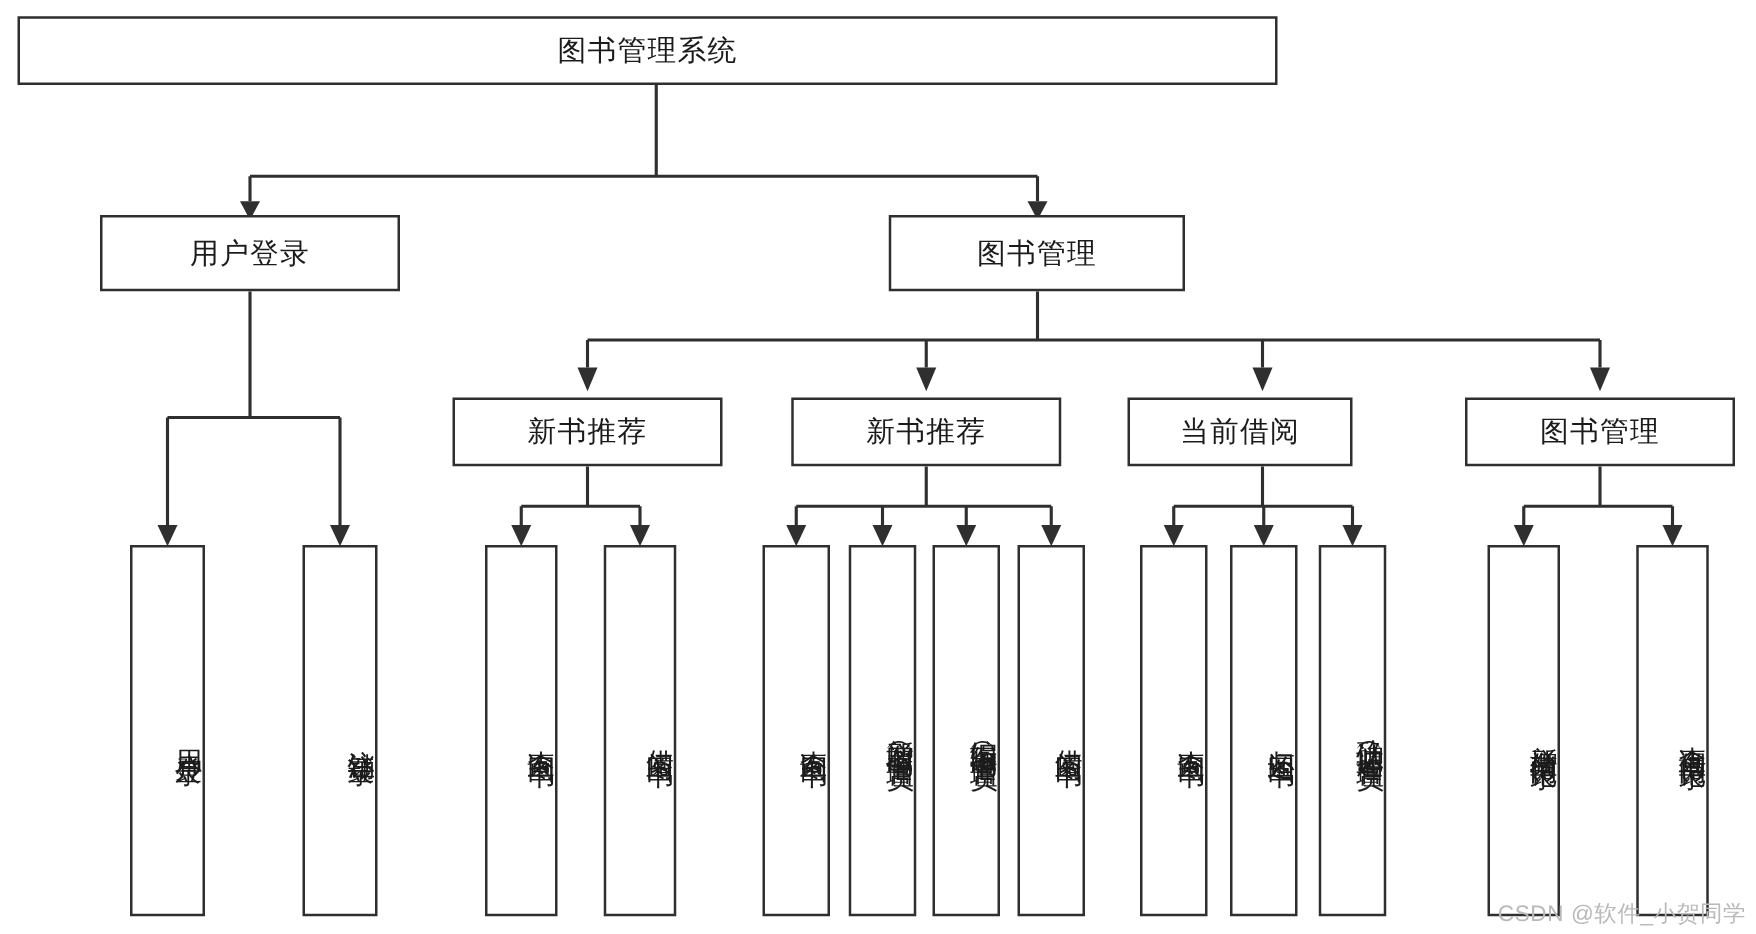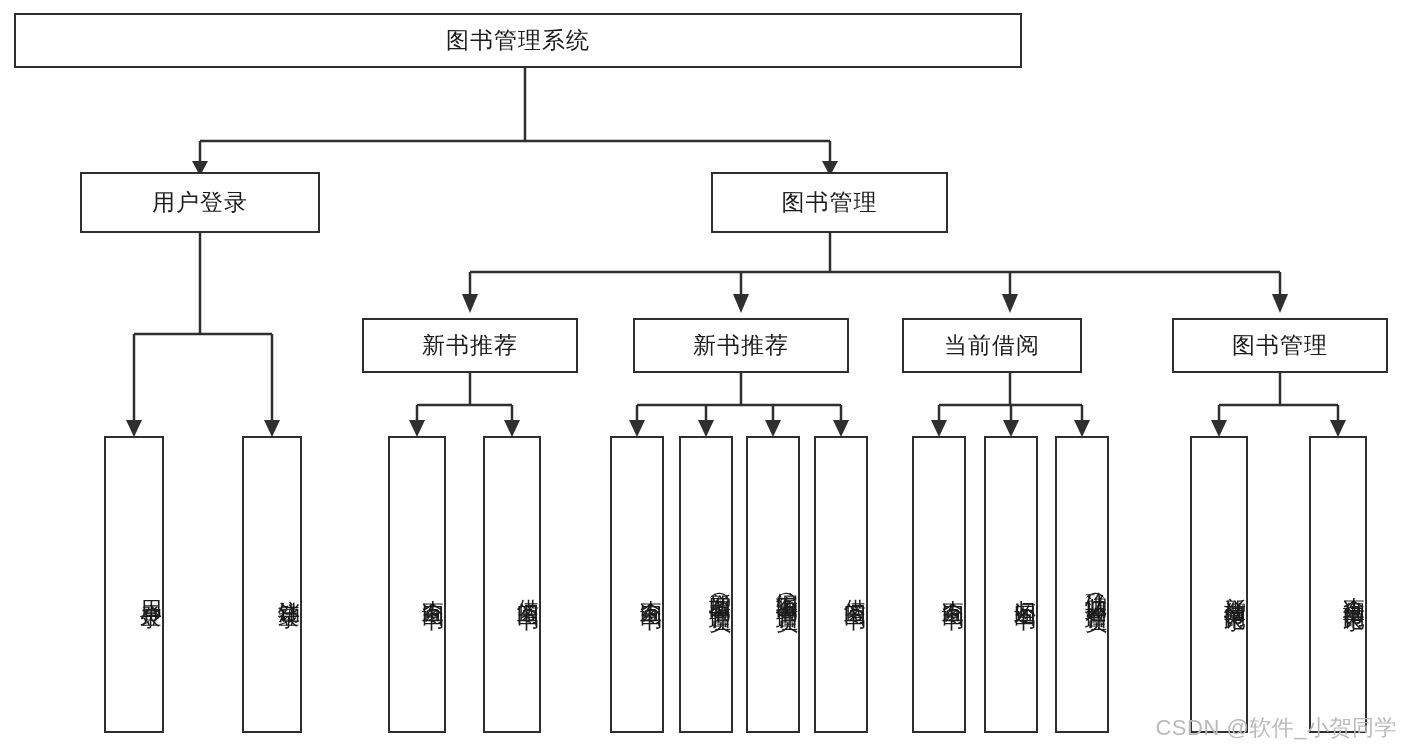--- a/index.html
+++ b/index.html
@@ -64,21 +64,21 @@
     stroke-width: 2.5;
     fill: none;
   }
   .arrowhead {
     fill: #2f2f2f;
   }
   .watermark {
     position: absolute;
     right: 8px;
     bottom: 4px;
-    font-size: 22px;
+    font-size: 18px;
     color: #b9b9b9;
     letter-spacing: 0.5px;
     white-space: nowrap;
   }
 </style>
 </head>
 <body>
 
 <div id="canvas">
 

